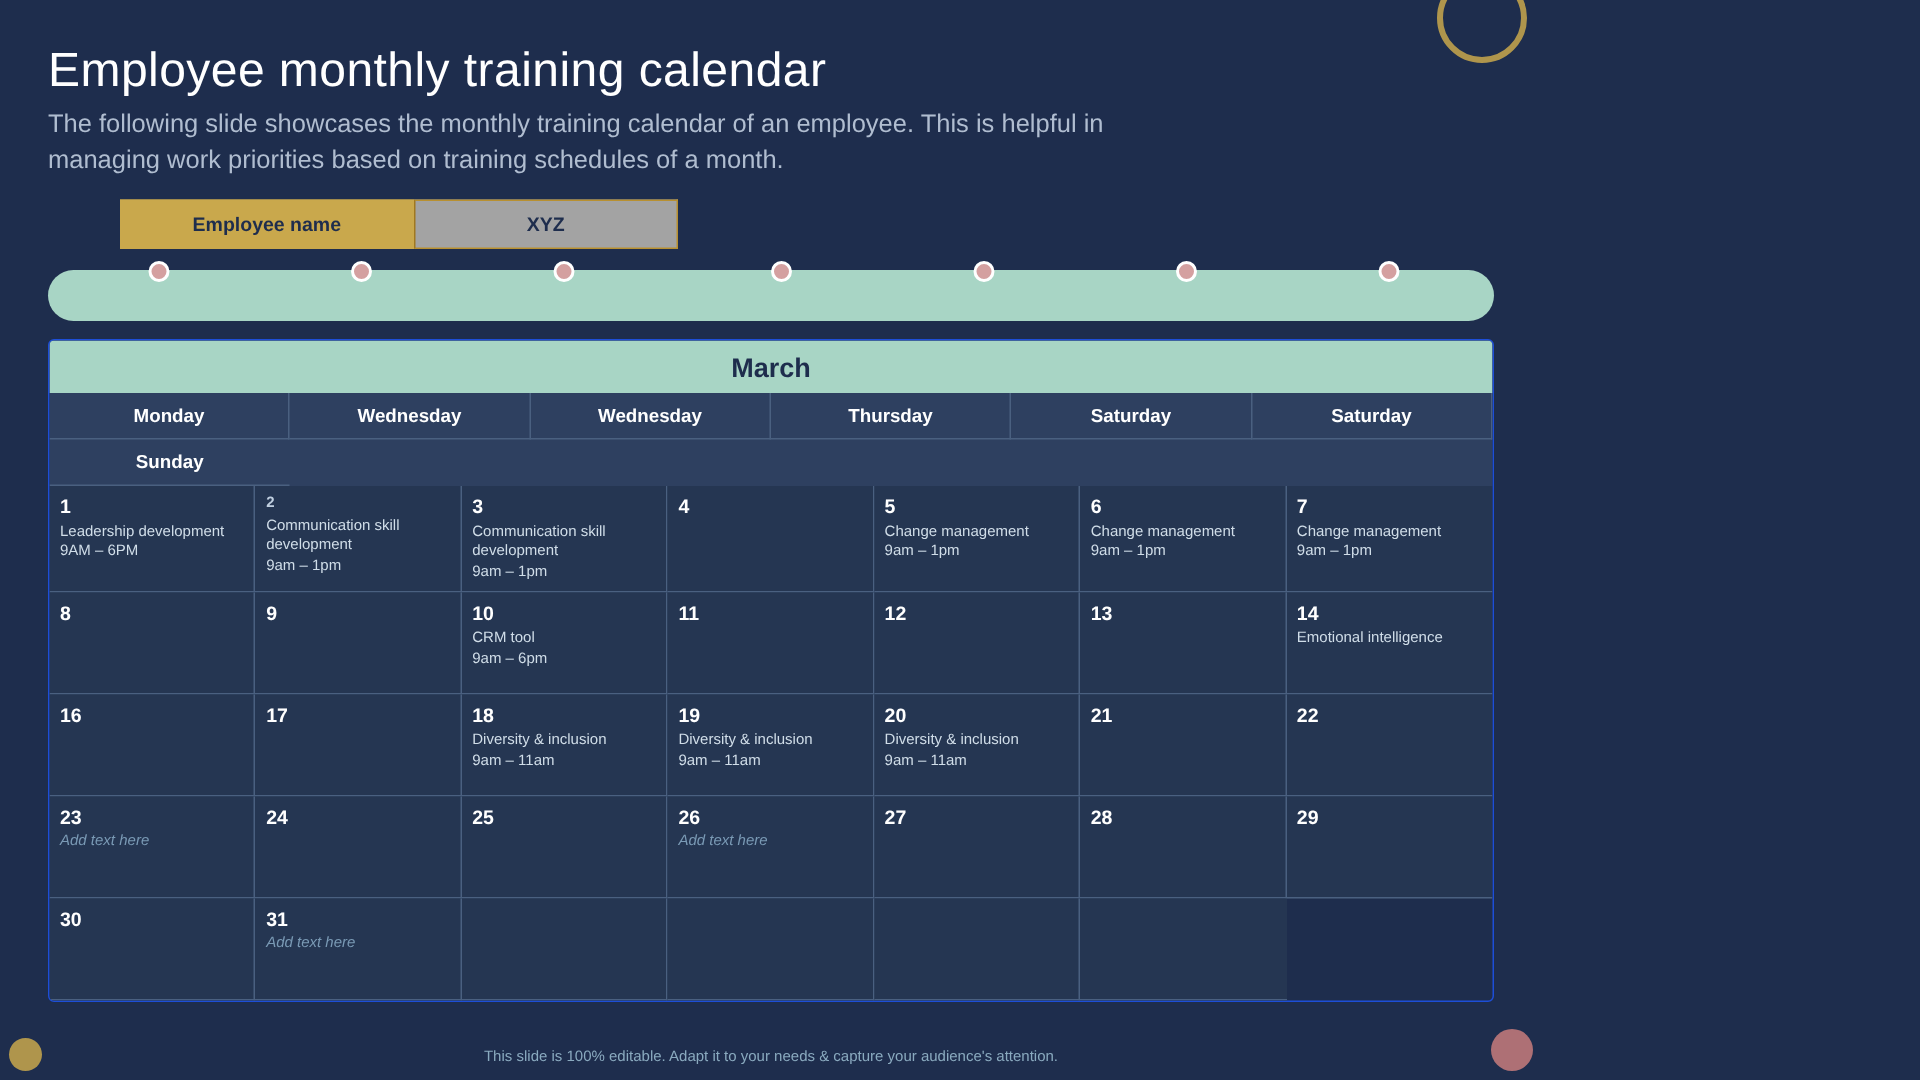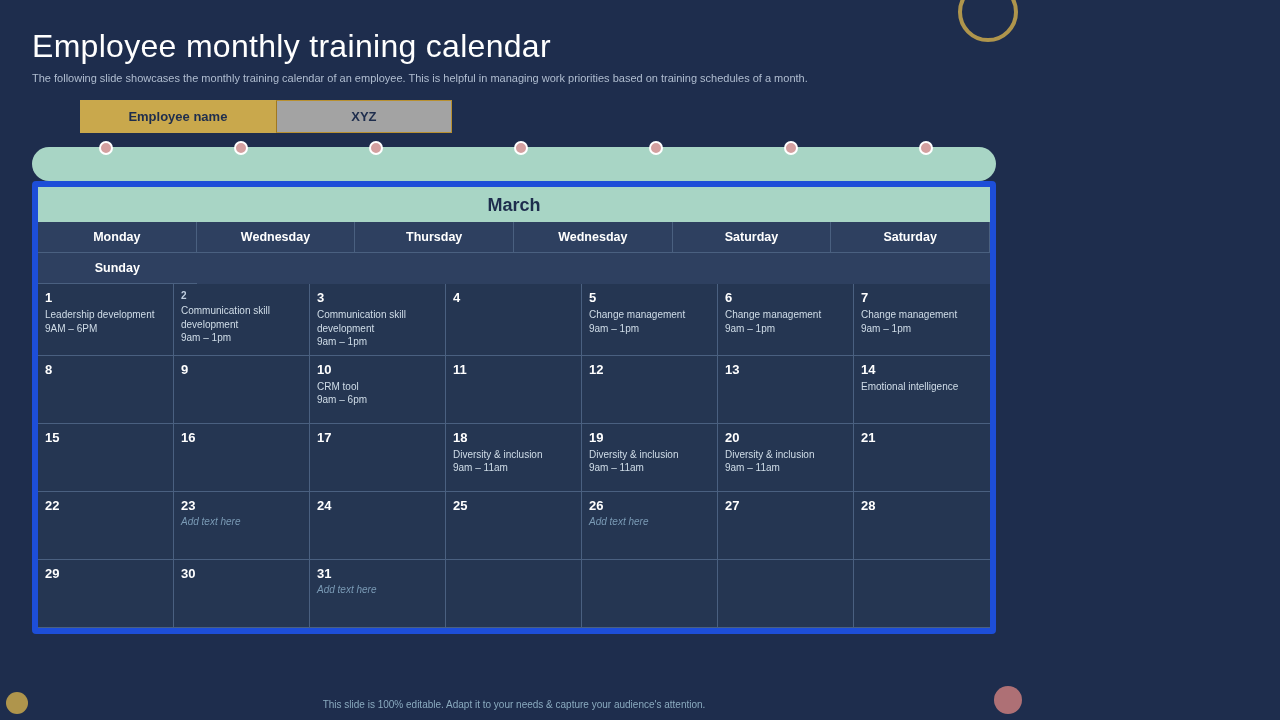--- a/index.html
+++ b/index.html
@@ -55,21 +55,21 @@
 
     .page-title {
       font-size: 32px;
       font-weight: 400;
       color: #ffffff;
       margin-bottom: 6px;
       letter-spacing: 0.3px;
     }
 
     .page-subtitle {
-      font-size: 11px;
+      font-size: 17px;
       color: #b0bdd0;
       margin-bottom: 14px;
       max-width: 780px;
       line-height: 1.4;
     }
 
     
     .employee-name-row {
       display: flex;
       margin-bottom: 14px;
@@ -117,23 +117,24 @@
       height: 14px;
       border-radius: 50%;
       background-color: #d4a0a0;
       border: 2px solid #ffffff;
       position: absolute;
       top: -6px;
     }
 
     
     .calendar-container {
-      border: 6px solid #1d4ed8;
+      border: 1px solid #1d4ed8;
       border-radius: 4px;
       overflow: hidden;
+      margin-top: 12px;
     }
 
     
     .month-header {
       background-color: #a8d5c5;
       text-align: center;
       padding: 8px 0 6px 0;
       font-size: 18px;
       font-weight: 600;
       color: #1e2d4d;
@@ -250,22 +251,22 @@
       <div class="timeline-dot" style="left: 92%;"></div>
     </div>
 
   <div class="calendar-container">
 
     <div class="month-header">March</div>
 
     <div class="days-header" id="days-header">
         <div class="day-header">Monday</div>
         <div class="day-header">Wednesday</div>
+        <div class="day-header">Wednesday</div>
         <div class="day-header">Thursday</div>
-        <div class="day-header">Wednesday</div>
         <div class="day-header">Saturday</div>
         <div class="day-header">Saturday</div>
         <div class="day-header">Sunday</div>
       </div>
 
     <div class="calendar-grid" id="calendar-grid">
         <div class="calendar-cell">
           <span class="cell-date">1</span>
           <div class="cell-event">Leadership development<br>9AM – 6PM</div>
         </div>
@@ -307,23 +308,20 @@
         </div>
         <div class="calendar-cell">
           <span class="cell-date">12</span>
         </div>
         <div class="calendar-cell">
           <span class="cell-date">13</span>
         </div>
         <div class="calendar-cell">
           <span class="cell-date">14</span>
           <div class="cell-event">Emotional intelligence</div>
-        </div>
-        <div class="calendar-cell">
-          <span class="cell-date">15</span>
         </div>
         <div class="calendar-cell">
           <span class="cell-date">16</span>
         </div>
         <div class="calendar-cell">
           <span class="cell-date">17</span>
         </div>
         <div class="calendar-cell">
           <span class="cell-date">18</span>
           <div class="cell-event">Diversity &amp; inclusion<br>9am – 11am</div>

